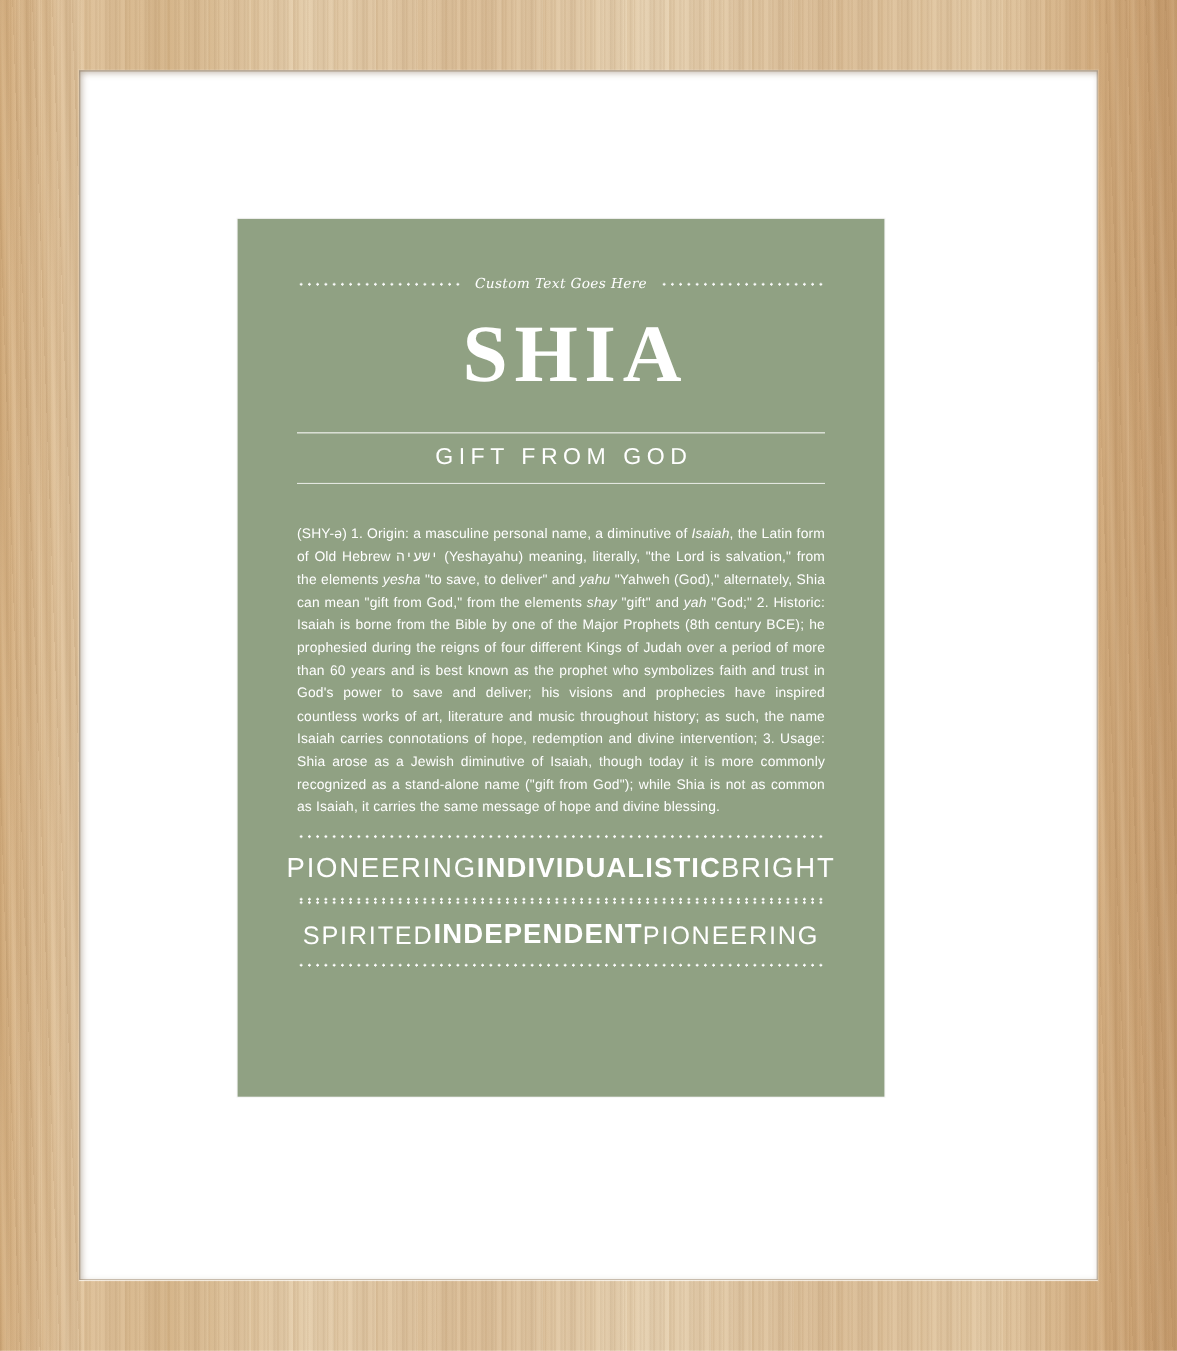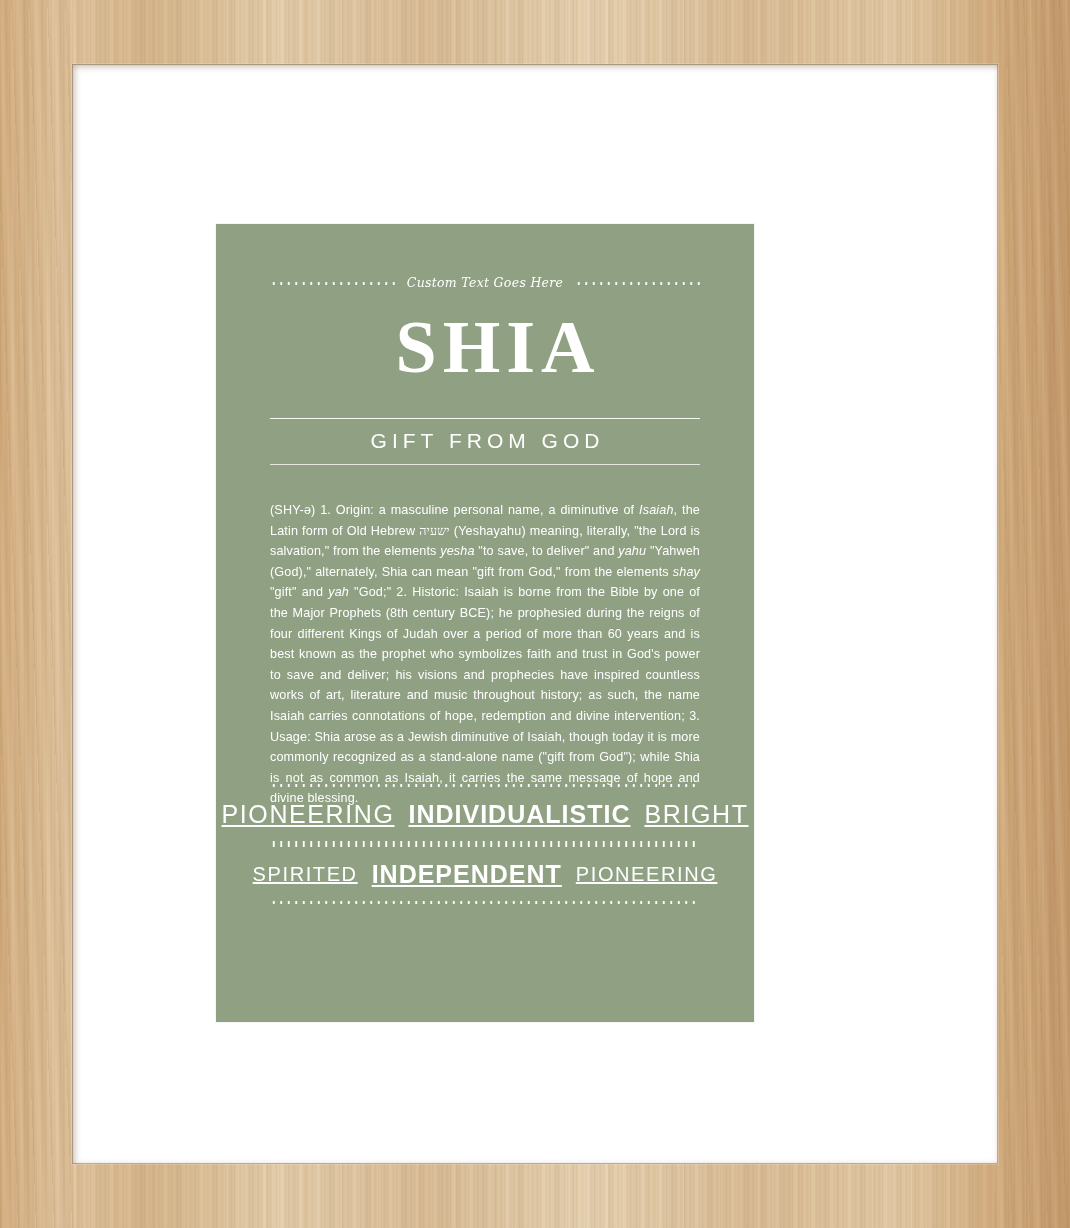--- a/index.html
+++ b/index.html
@@ -84,22 +84,22 @@
     left: 72px; top: 64px;
     width: 926px;
     height: 1100px;
     background: #fdfdfb;
   }
 
   
   #print {
     position: absolute;
     left: 216px;  
-    top: 224px;
-    width: 538px;
+    top: 199px;
+    width: 588px;
     height: 798px;
     background: #90a183;
     color: #ffffff;
     box-shadow: 0 0 0 1px rgba(0,0,0,0.04);
     overflow: hidden;
   }
 
   
   .top-row {
     position: absolute;
@@ -177,52 +177,50 @@
     left: 54px;
     right: 54px;
     font-family: "Liberation Sans", sans-serif;
     font-size: 12.6px;
     line-height: 20.6px;
     text-align: justify;
     color: #ffffff;
     letter-spacing: 0.15px;
   }
   .body-text i { font-style: italic; margin-top: 42px; }
-  .heb { font-family: Liberation Serif, serif; }
+  .heb { font-family: Liberation Mono, monospace; }
 
   
   .traits {
     position: absolute;
     left: 54px;
     right: 54px;
     top: 560px;
   }
   .dots-rule {
     height: 3px;
     background-image: radial-gradient(circle, #ffffff 1.1px, rgba(255,255,255,0) 1.3px);
     background-size: 7.5px 3px;
     background-repeat: repeat-x;
     background-position: left center;
   }
   .trait-row {
     display: flex;
-    align-items: center;
+    align-items: flex-end;
     justify-content: center;
-    gap: 14px;
     padding: 13px 0 12px;
     white-space: nowrap;
-    text-decoration: underline;
   }
   .trait {
     font-family: "Liberation Sans", sans-serif;
     color: #ffffff;
   }
   .t-light { font-weight: 400; letter-spacing: 1.6px; font-size: 25px; }
   .t-bold  { font-weight: 700; letter-spacing: 1.0px; font-size: 25px; }
-  .t-sm    { font-size: 20px; }
+  .t-sm    { font-size: 23px; }
 </style>
 </head>
 <body>
 
 <div id="frame-outer"></div>
 <div id="mat"></div>
 <div id="frame-lip"></div>
 
 <div id="print">
 

